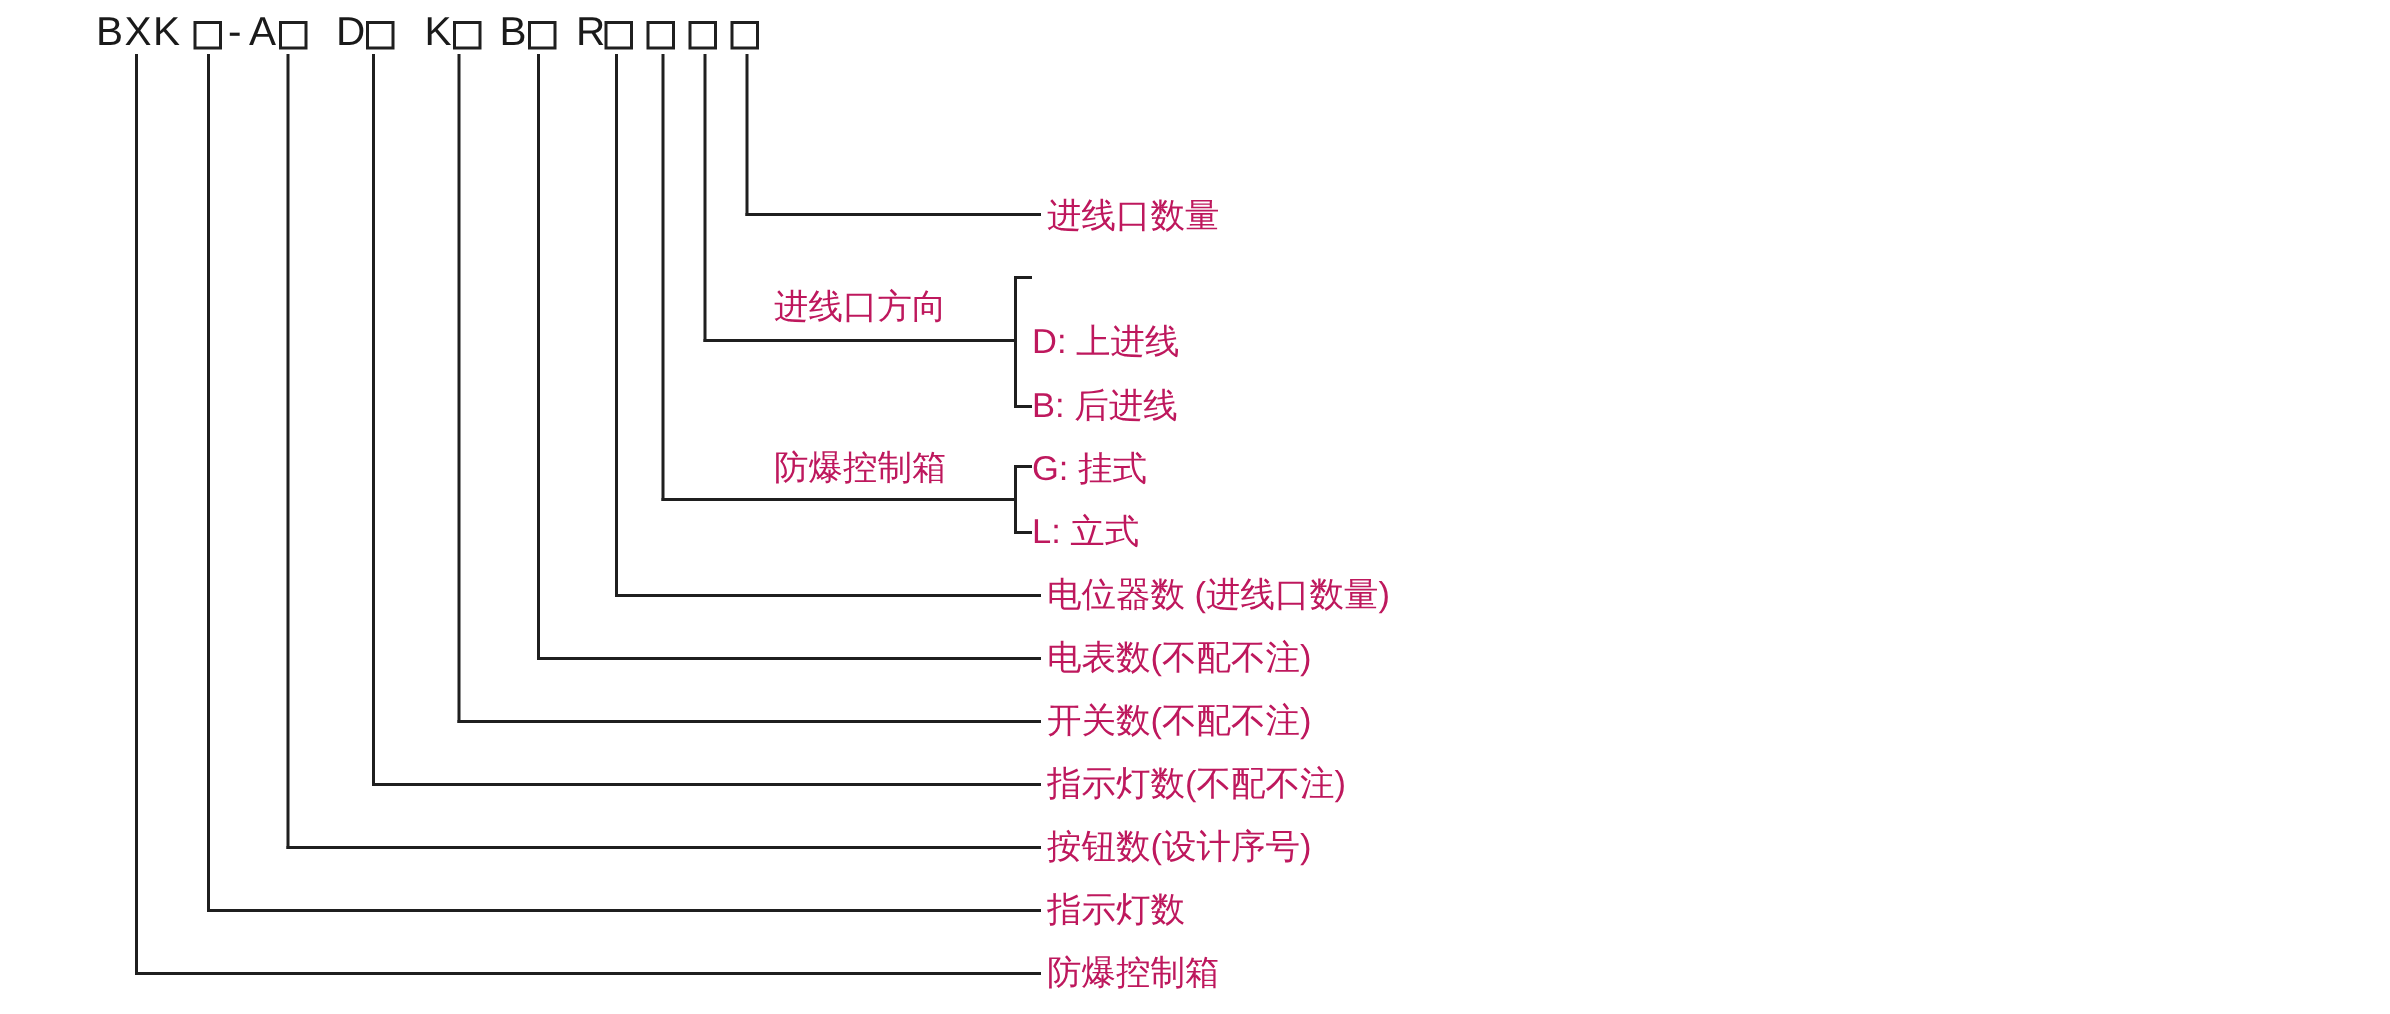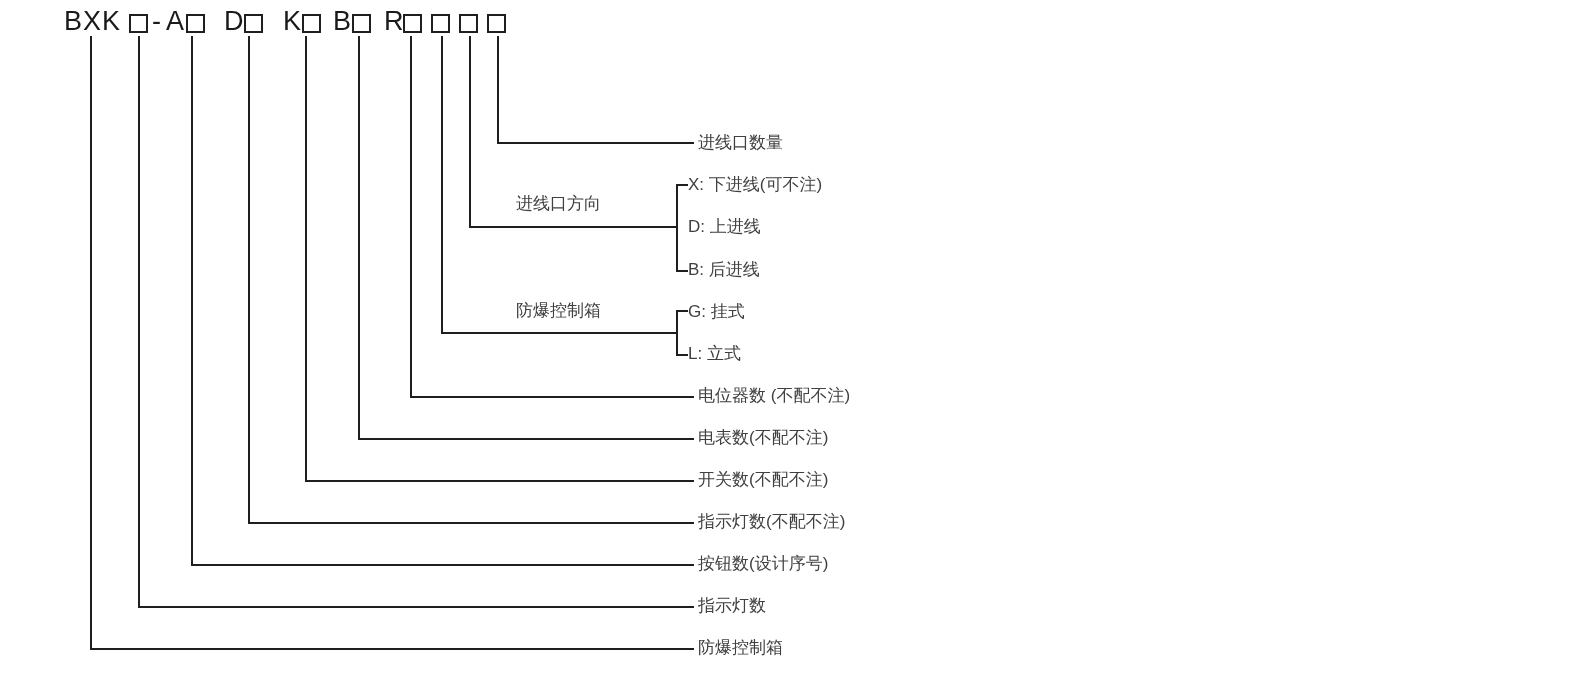--- a/index.html
+++ b/index.html
@@ -38,24 +38,24 @@
     width: 2px;
     background: #1f1f1f;
   }
   .hline {
     position: absolute;
     height: 2px;
     background: #1f1f1f;
   }
   .lbl {
     position: absolute;
-    font-size: 17px;
+    font-size: 23px;
     line-height: 26px;
     white-space: nowrap;
-    color: #404040;
+    color: #be185d;
   }
 </style>
 </head>
 <body>
 
 <div id="stage">
 
   <span class="code-char" style="left:64px">BXK</span>
   <span class="code-box" style="left:129px"></span>
   <span class="code-char" style="left:152px">-</span>
@@ -99,29 +99,28 @@
   <div class="hline" style="top:184px; left:676px; width:12px"></div>
   <div class="hline" style="top:270px; left:676px; width:12px"></div>
 
   <div class="vline" style="left:676px; top:310px; height:46px"></div>
   <div class="hline" style="top:310px; left:676px; width:12px"></div>
   <div class="hline" style="top:354px; left:676px; width:12px"></div>
 
   <span class="lbl" style="left:698px; top:130px">进线口数量</span>
 
   <span class="lbl" style="left:516px; top:191px">进线口方向</span>
-  <span class="lbl" style="left:688px; top:172px">X: 下进线(可不注)</span>
   <span class="lbl" style="left:688px; top:214px">D: 上进线</span>
   <span class="lbl" style="left:688px; top:257px">B: 后进线</span>
 
   <span class="lbl" style="left:516px; top:298px">防爆控制箱</span>
   <span class="lbl" style="left:688px; top:299px">G: 挂式</span>
   <span class="lbl" style="left:688px; top:341px">L: 立式</span>
 
-  <span class="lbl" style="left:698px; top:383px">电位器数 (不配不注)</span>
+  <span class="lbl" style="left:698px; top:383px">电位器数 (进线口数量)</span>
   <span class="lbl" style="left:698px; top:425px">电表数(不配不注)</span>
   <span class="lbl" style="left:698px; top:467px">开关数(不配不注)</span>
   <span class="lbl" style="left:698px; top:509px">指示灯数(不配不注)</span>
   <span class="lbl" style="left:698px; top:551px">按钮数(设计序号)</span>
   <span class="lbl" style="left:698px; top:593px">指示灯数</span>
   <span class="lbl" style="left:698px; top:635px">防爆控制箱</span>
 
 </div>
 
 </body></html>

